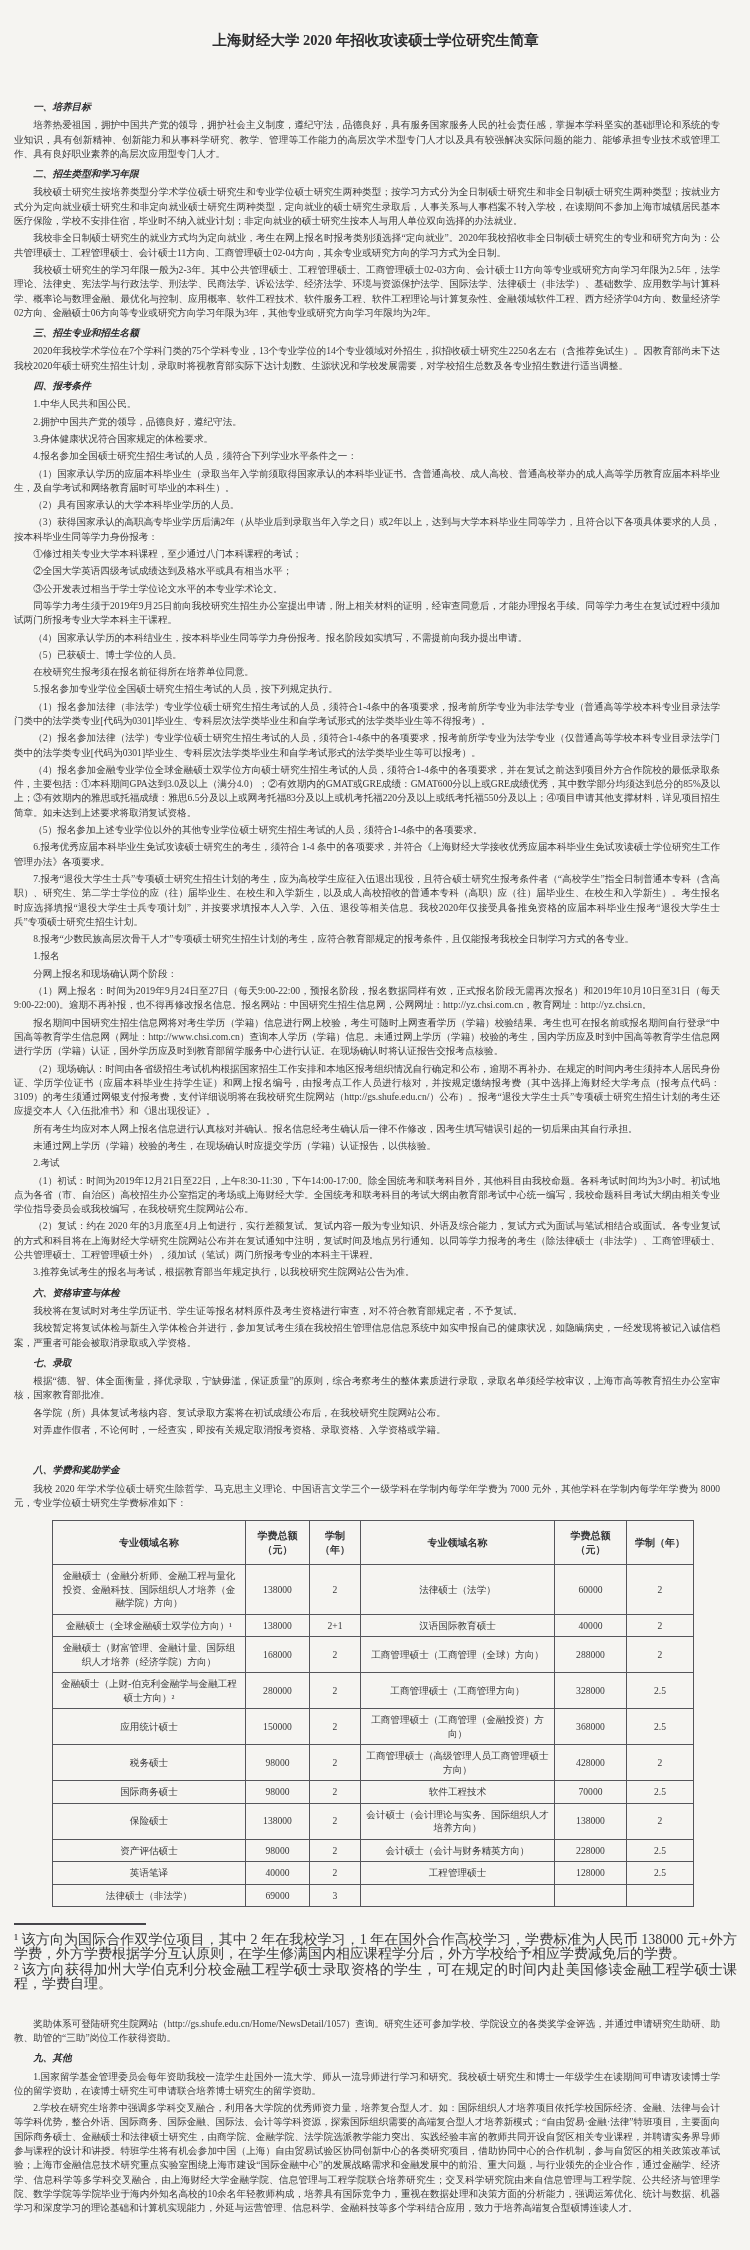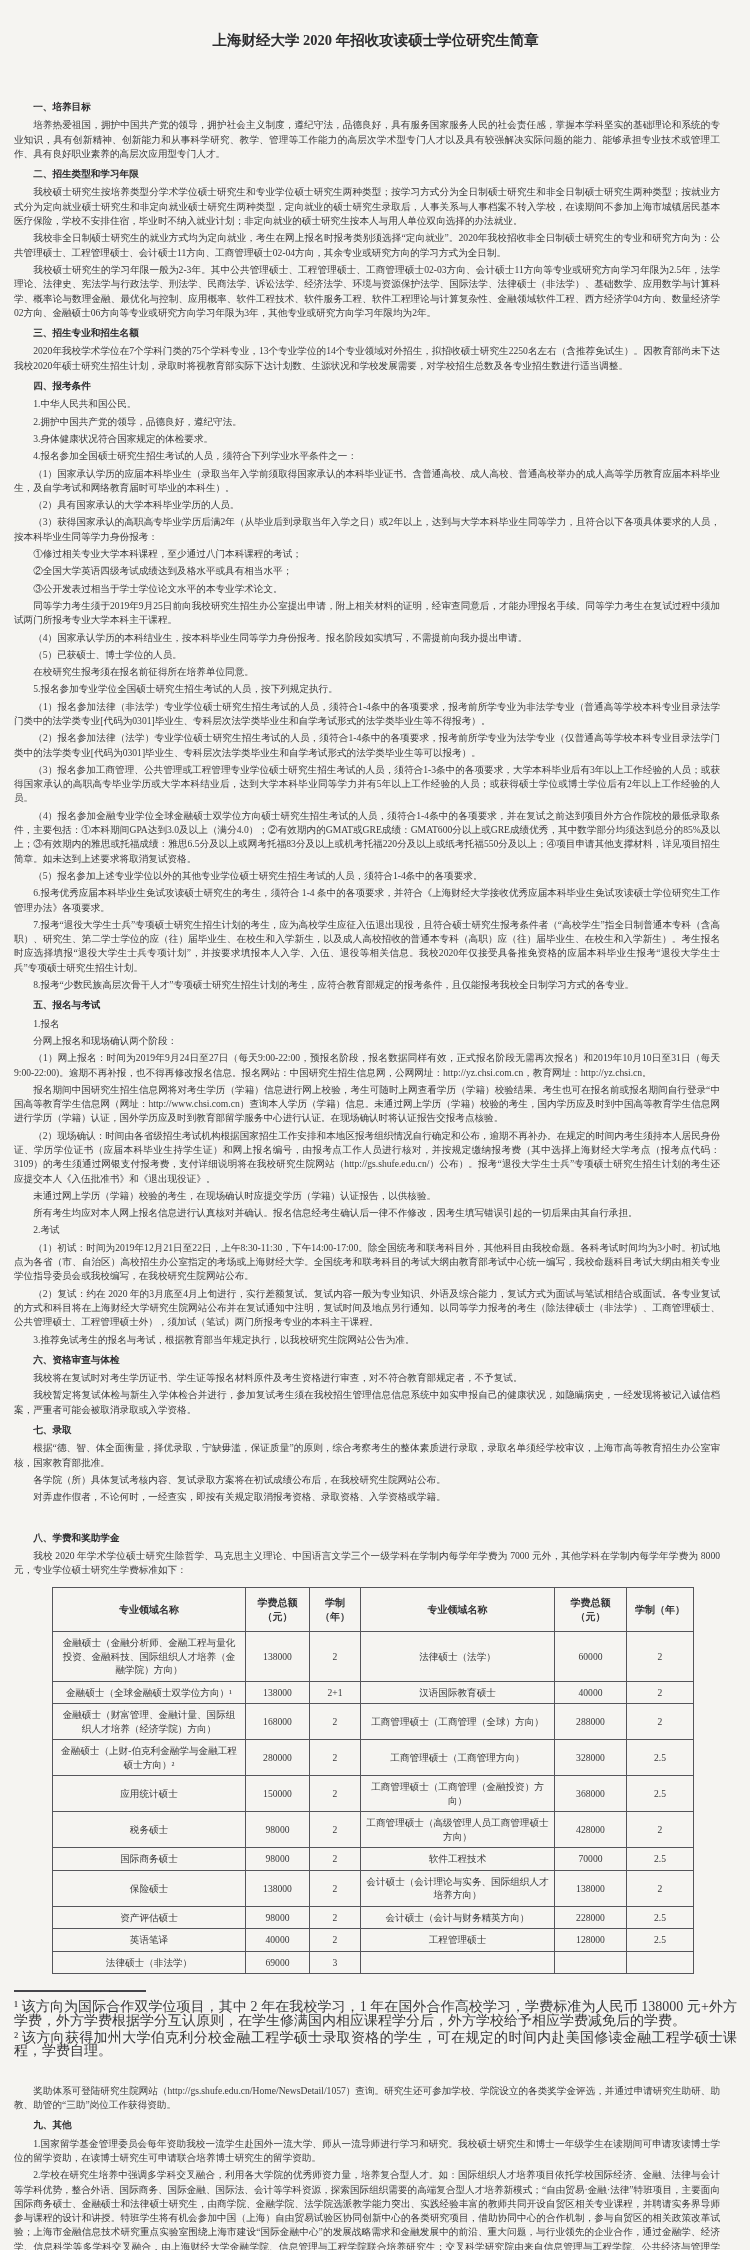--- a/index.html
+++ b/index.html
@@ -14,21 +14,21 @@
     width:750px;height:2088px;
     padding:22px 13px 18px 14px;
     text-align:justify;
     font-size:9.6px;line-height:14.3px;
   }
   .doc-title{
     font-size:14.5px;font-weight:bold;text-align:center;
     margin:8px 0 50px 0;line-height:20px;color:#2e2e30;
   }
   .para{ text-indent:2em;margin:0 17px 3px 0; }
-  .heading{ text-indent:2em;font-weight:bold;margin:6px 0 4px 0;color:#2e2e30; }
+  .heading{ text-indent:2em;font-weight:bold;margin:6px 0 4px 0;color:#2e2e30;font-style:italic; }
   .gap{ margin-top:26px; }
   table.fees{
     border-collapse:collapse;table-layout:fixed;
     margin:10px 0 6px 38px;width:641px;
     background:transparent;
   }
   table.fees th, table.fees td{
     border:1px solid #55555a;
     padding:4px 5px;
     font-size:9.6px;line-height:13.5px;
@@ -73,34 +73,32 @@
       <div class="para">①修过相关专业大学本科课程，至少通过八门本科课程的考试；</div>
       <div class="para">②全国大学英语四级考试成绩达到及格水平或具有相当水平；</div>
       <div class="para">③公开发表过相当于学士学位论文水平的本专业学术论文。</div>
       <div class="para">同等学力考生须于2019年9月25日前向我校研究生招生办公室提出申请，附上相关材料的证明，经审查同意后，才能办理报名手续。同等学力考生在复试过程中须加试两门所报考专业大学本科主干课程。</div>
       <div class="para">（4）国家承认学历的本科结业生，按本科毕业生同等学力身份报考。报名阶段如实填写，不需提前向我办提出申请。</div>
       <div class="para">（5）已获硕士、博士学位的人员。</div>
       <div class="para">在校研究生报考须在报名前征得所在培养单位同意。</div>
       <div class="para">5.报名参加专业学位全国硕士研究生招生考试的人员，按下列规定执行。</div>
       <div class="para">（1）报名参加法律（非法学）专业学位硕士研究生招生考试的人员，须符合1-4条中的各项要求，报考前所学专业为非法学专业（普通高等学校本科专业目录法学门类中的法学类专业[代码为0301]毕业生、专科层次法学类毕业生和自学考试形式的法学类毕业生等不得报考）。</div>
       <div class="para">（2）报名参加法律（法学）专业学位硕士研究生招生考试的人员，须符合1-4条中的各项要求，报考前所学专业为法学专业（仅普通高等学校本科专业目录法学门类中的法学类专业[代码为0301]毕业生、专科层次法学类毕业生和自学考试形式的法学类毕业生等可以报考）。</div>
-      <div class="para">（3）报名参加工商管理、公共管理或工程管理专业学位硕士研究生招生考试的人员，须符合1-3条中的各项要求，大学本科毕业后有3年以上工作经验的人员；或获得国家承认的高职高专毕业学历或大学本科结业后，达到大学本科毕业同等学力并有5年以上工作经验的人员；或获得硕士学位或博士学位后有2年以上工作经验的人员。</div>
       <div class="para">（4）报名参加金融专业学位全球金融硕士双学位方向硕士研究生招生考试的人员，须符合1-4条中的各项要求，并在复试之前达到项目外方合作院校的最低录取条件，主要包括：①本科期间GPA达到3.0及以上（满分4.0）；②有效期内的GMAT或GRE成绩：GMAT600分以上或GRE成绩优秀，其中数学部分均须达到总分的85%及以上；③有效期内的雅思或托福成绩：雅思6.5分及以上或网考托福83分及以上或机考托福220分及以上或纸考托福550分及以上；④项目申请其他支撑材料，详见项目招生简章。如未达到上述要求将取消复试资格。</div>
       <div class="para">（5）报名参加上述专业学位以外的其他专业学位硕士研究生招生考试的人员，须符合1-4条中的各项要求。</div>
       <div class="para">6.报考优秀应届本科毕业生免试攻读硕士研究生的考生，须符合 1-4 条中的各项要求，并符合《上海财经大学接收优秀应届本科毕业生免试攻读硕士学位研究生工作管理办法》各项要求。</div>
       <div class="para">7.报考“退役大学生士兵”专项硕士研究生招生计划的考生，应为高校学生应征入伍退出现役，且符合硕士研究生报考条件者（“高校学生”指全日制普通本专科（含高职）、研究生、第二学士学位的应（往）届毕业生、在校生和入学新生，以及成人高校招收的普通本专科（高职）应（往）届毕业生、在校生和入学新生）。考生报名时应选择填报“退役大学生士兵专项计划”，并按要求填报本人入学、入伍、退役等相关信息。我校2020年仅接受具备推免资格的应届本科毕业生报考“退役大学生士兵”专项硕士研究生招生计划。</div>
       <div class="para">8.报考“少数民族高层次骨干人才”专项硕士研究生招生计划的考生，应符合教育部规定的报考条件，且仅能报考我校全日制学习方式的各专业。</div>
-      <div class="heading">五、报名与考试</div>
       <div class="para">1.报名</div>
       <div class="para">分网上报名和现场确认两个阶段：</div>
       <div class="para">（1）网上报名：时间为2019年9月24日至27日（每天9:00-22:00，预报名阶段，报名数据同样有效，正式报名阶段无需再次报名）和2019年10月10日至31日（每天9:00-22:00)。逾期不再补报，也不得再修改报名信息。报名网站：中国研究生招生信息网，公网网址：http://yz.chsi.com.cn，教育网址：http://yz.chsi.cn。</div>
       <div class="para">报名期间中国研究生招生信息网将对考生学历（学籍）信息进行网上校验，考生可随时上网查看学历（学籍）校验结果。考生也可在报名前或报名期间自行登录“中国高等教育学生信息网（网址：http://www.chsi.com.cn）查询本人学历（学籍）信息。未通过网上学历（学籍）校验的考生，国内学历应及时到中国高等教育学生信息网进行学历（学籍）认证，国外学历应及时到教育部留学服务中心进行认证。在现场确认时将认证报告交报考点核验。</div>
       <div class="para">（2）现场确认：时间由各省级招生考试机构根据国家招生工作安排和本地区报考组织情况自行确定和公布，逾期不再补办。在规定的时间内考生须持本人居民身份证、学历学位证书（应届本科毕业生持学生证）和网上报名编号，由报考点工作人员进行核对，并按规定缴纳报考费（其中选择上海财经大学考点（报考点代码：3109）的考生须通过网银支付报考费，支付详细说明将在我校研究生院网站（http://gs.shufe.edu.cn/）公布）。报考“退役大学生士兵”专项硕士研究生招生计划的考生还应提交本人《入伍批准书》和《退出现役证》。</div>
+      <div class="para">所有考生均应对本人网上报名信息进行认真核对并确认。报名信息经考生确认后一律不作修改，因考生填写错误引起的一切后果由其自行承担。</div>
       <div class="para">未通过网上学历（学籍）校验的考生，在现场确认时应提交学历（学籍）认证报告，以供核验。</div>
-      <div class="para">所有考生均应对本人网上报名信息进行认真核对并确认。报名信息经考生确认后一律不作修改，因考生填写错误引起的一切后果由其自行承担。</div>
       <div class="para">2.考试</div>
       <div class="para">（1）初试：时间为2019年12月21日至22日，上午8:30-11:30，下午14:00-17:00。除全国统考和联考科目外，其他科目由我校命题。各科考试时间均为3小时。初试地点为各省（市、自治区）高校招生办公室指定的考场或上海财经大学。全国统考和联考科目的考试大纲由教育部考试中心统一编写，我校命题科目考试大纲由相关专业学位指导委员会或我校编写，在我校研究生院网站公布。</div>
       <div class="para">（2）复试：约在 2020 年的3月底至4月上旬进行，实行差额复试。复试内容一般为专业知识、外语及综合能力，复试方式为面试与笔试相结合或面试。各专业复试的方式和科目将在上海财经大学研究生院网站公布并在复试通知中注明，复试时间及地点另行通知。以同等学力报考的考生（除法律硕士（非法学）、工商管理硕士、公共管理硕士、工程管理硕士外），须加试（笔试）两门所报考专业的本科主干课程。</div>
       <div class="para">3.推荐免试考生的报名与考试，根据教育部当年规定执行，以我校研究生院网站公告为准。</div>
       <div class="heading">六、资格审查与体检</div>
       <div class="para">我校将在复试时对考生学历证书、学生证等报名材料原件及考生资格进行审查，对不符合教育部规定者，不予复试。</div>
       <div class="para">我校暂定将复试体检与新生入学体检合并进行，参加复试考生须在我校招生管理信息信息系统中如实申报自己的健康状况，如隐瞒病史，一经发现将被记入诚信档案，严重者可能会被取消录取或入学资格。</div>
       <div class="heading">七、录取</div>
       <div class="para">根据“德、智、体全面衡量，择优录取，宁缺毋滥，保证质量”的原则，综合考察考生的整体素质进行录取，录取名单须经学校审议，上海市高等教育招生办公室审核，国家教育部批准。</div>
       <div class="para">各学院（所）具体复试考核内容、复试录取方案将在初试成绩公布后，在我校研究生院网站公布。</div>

